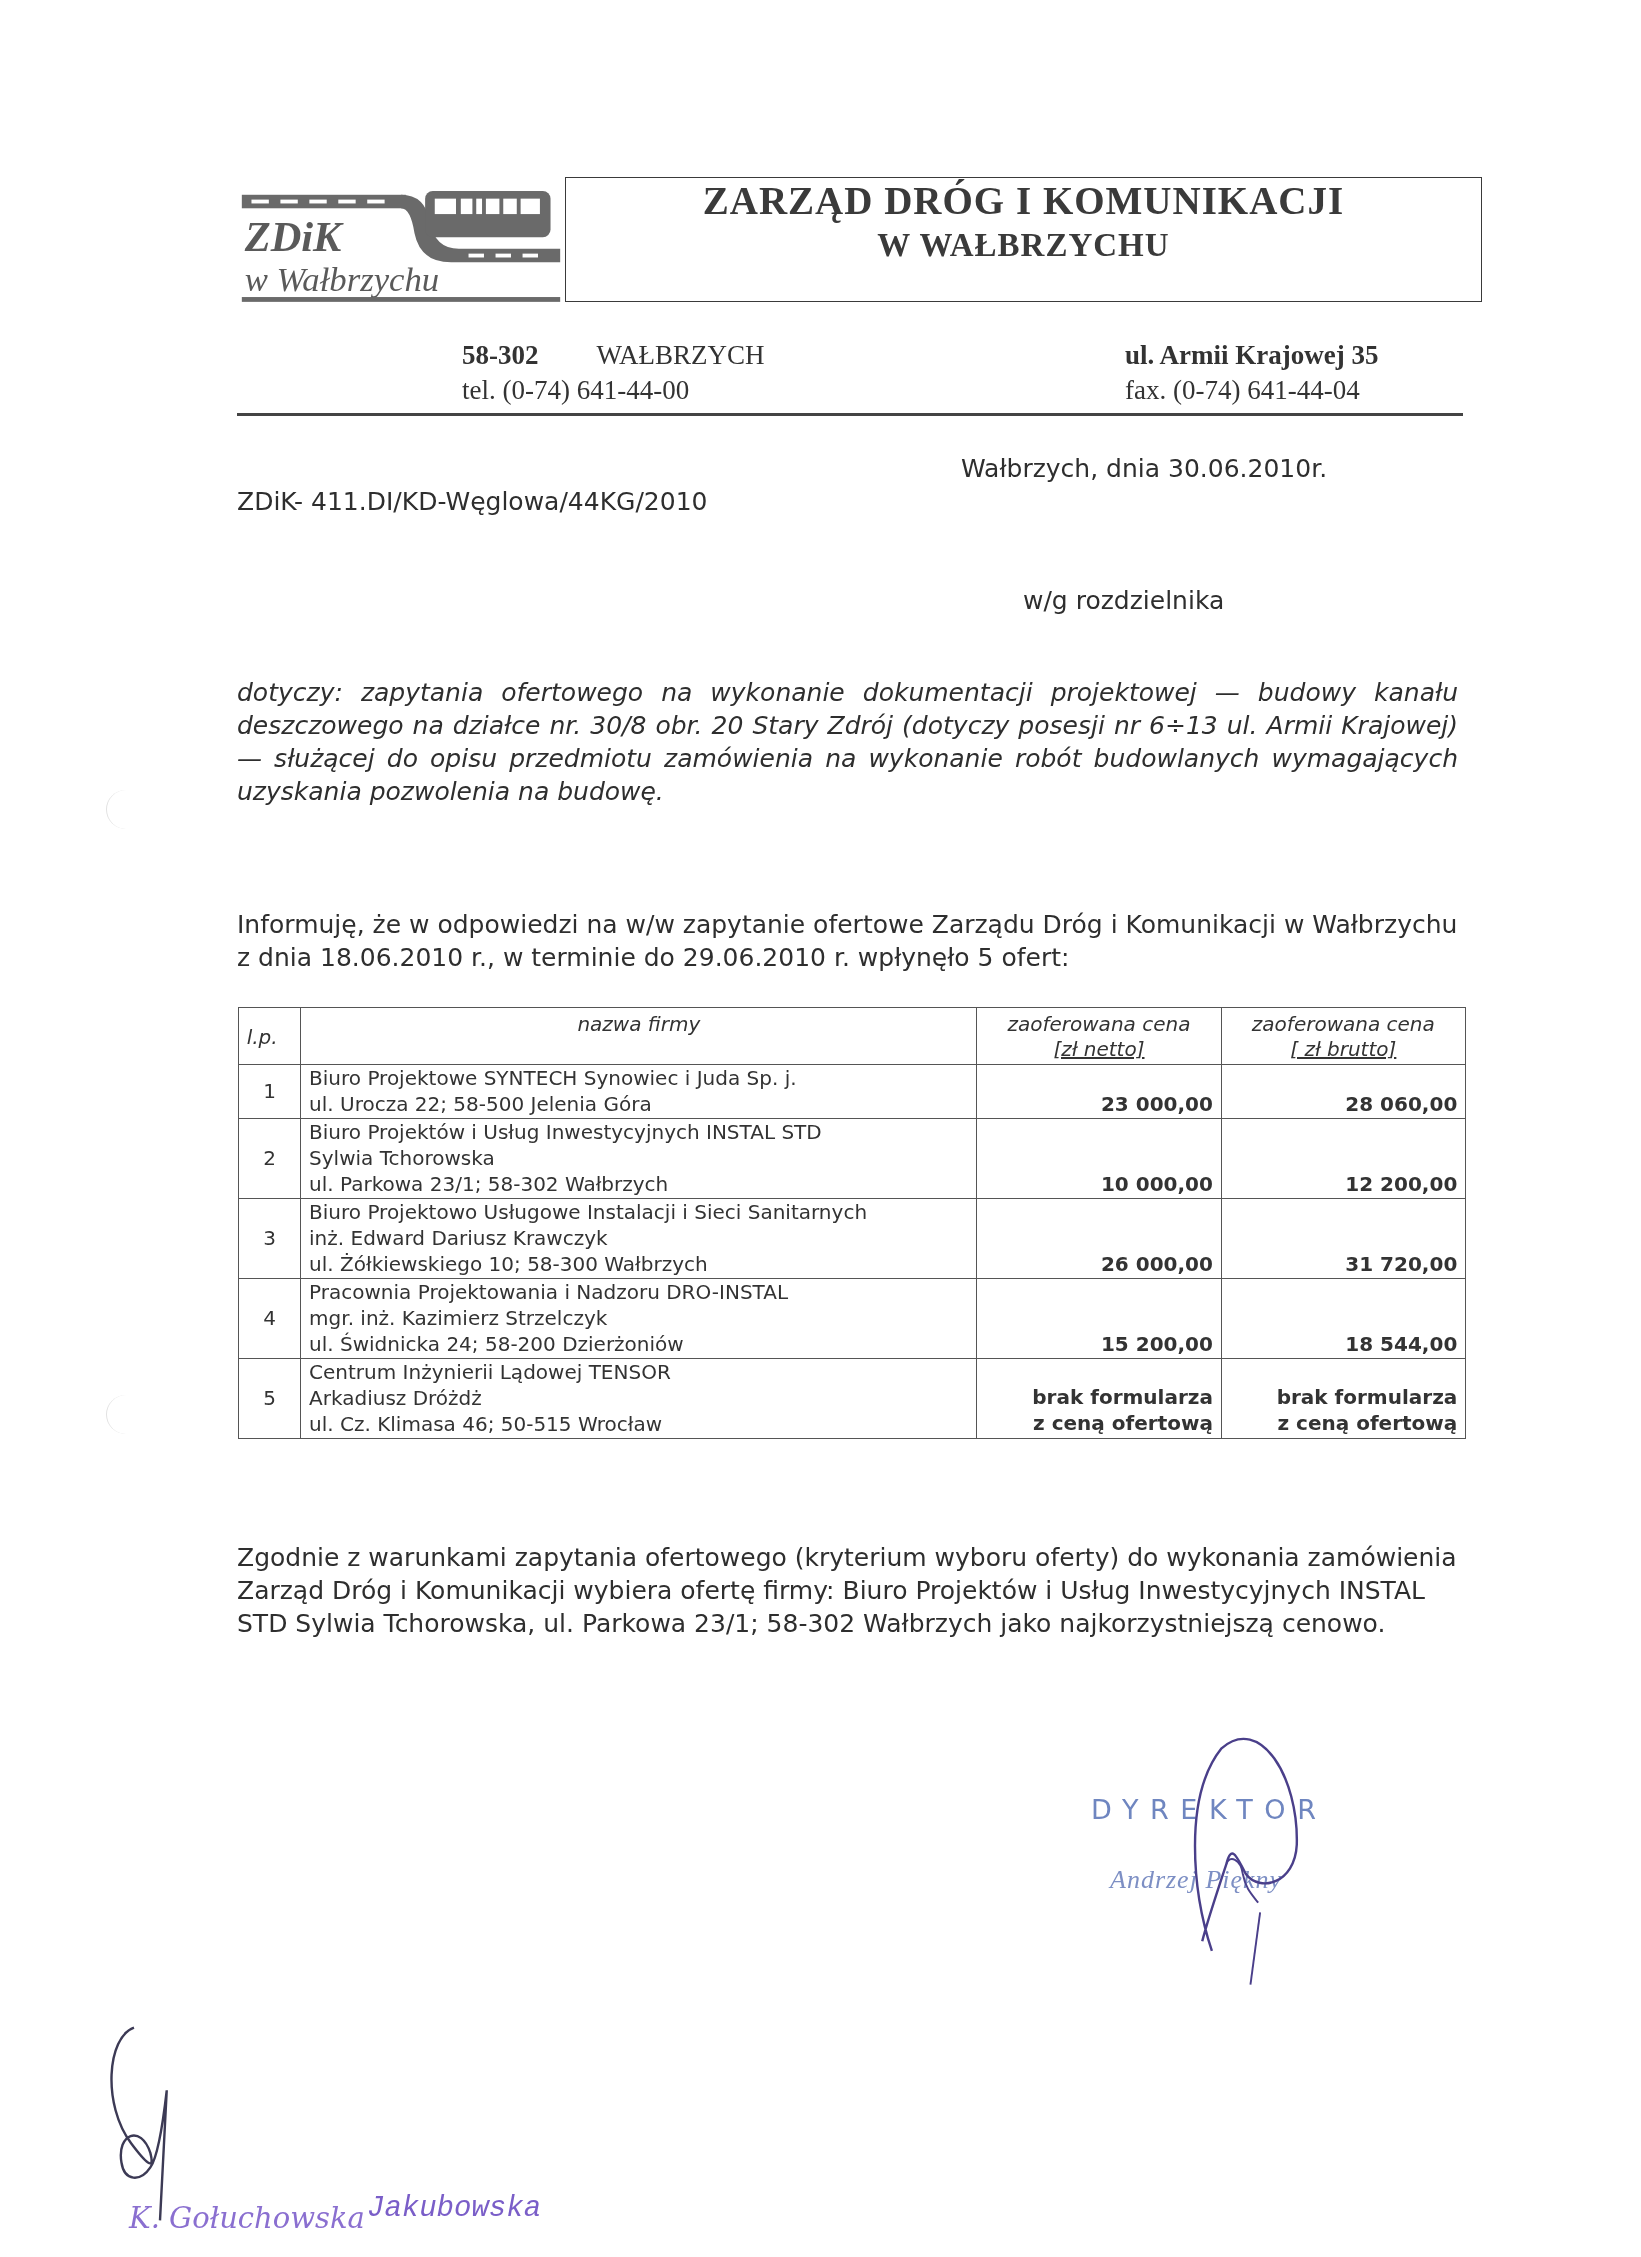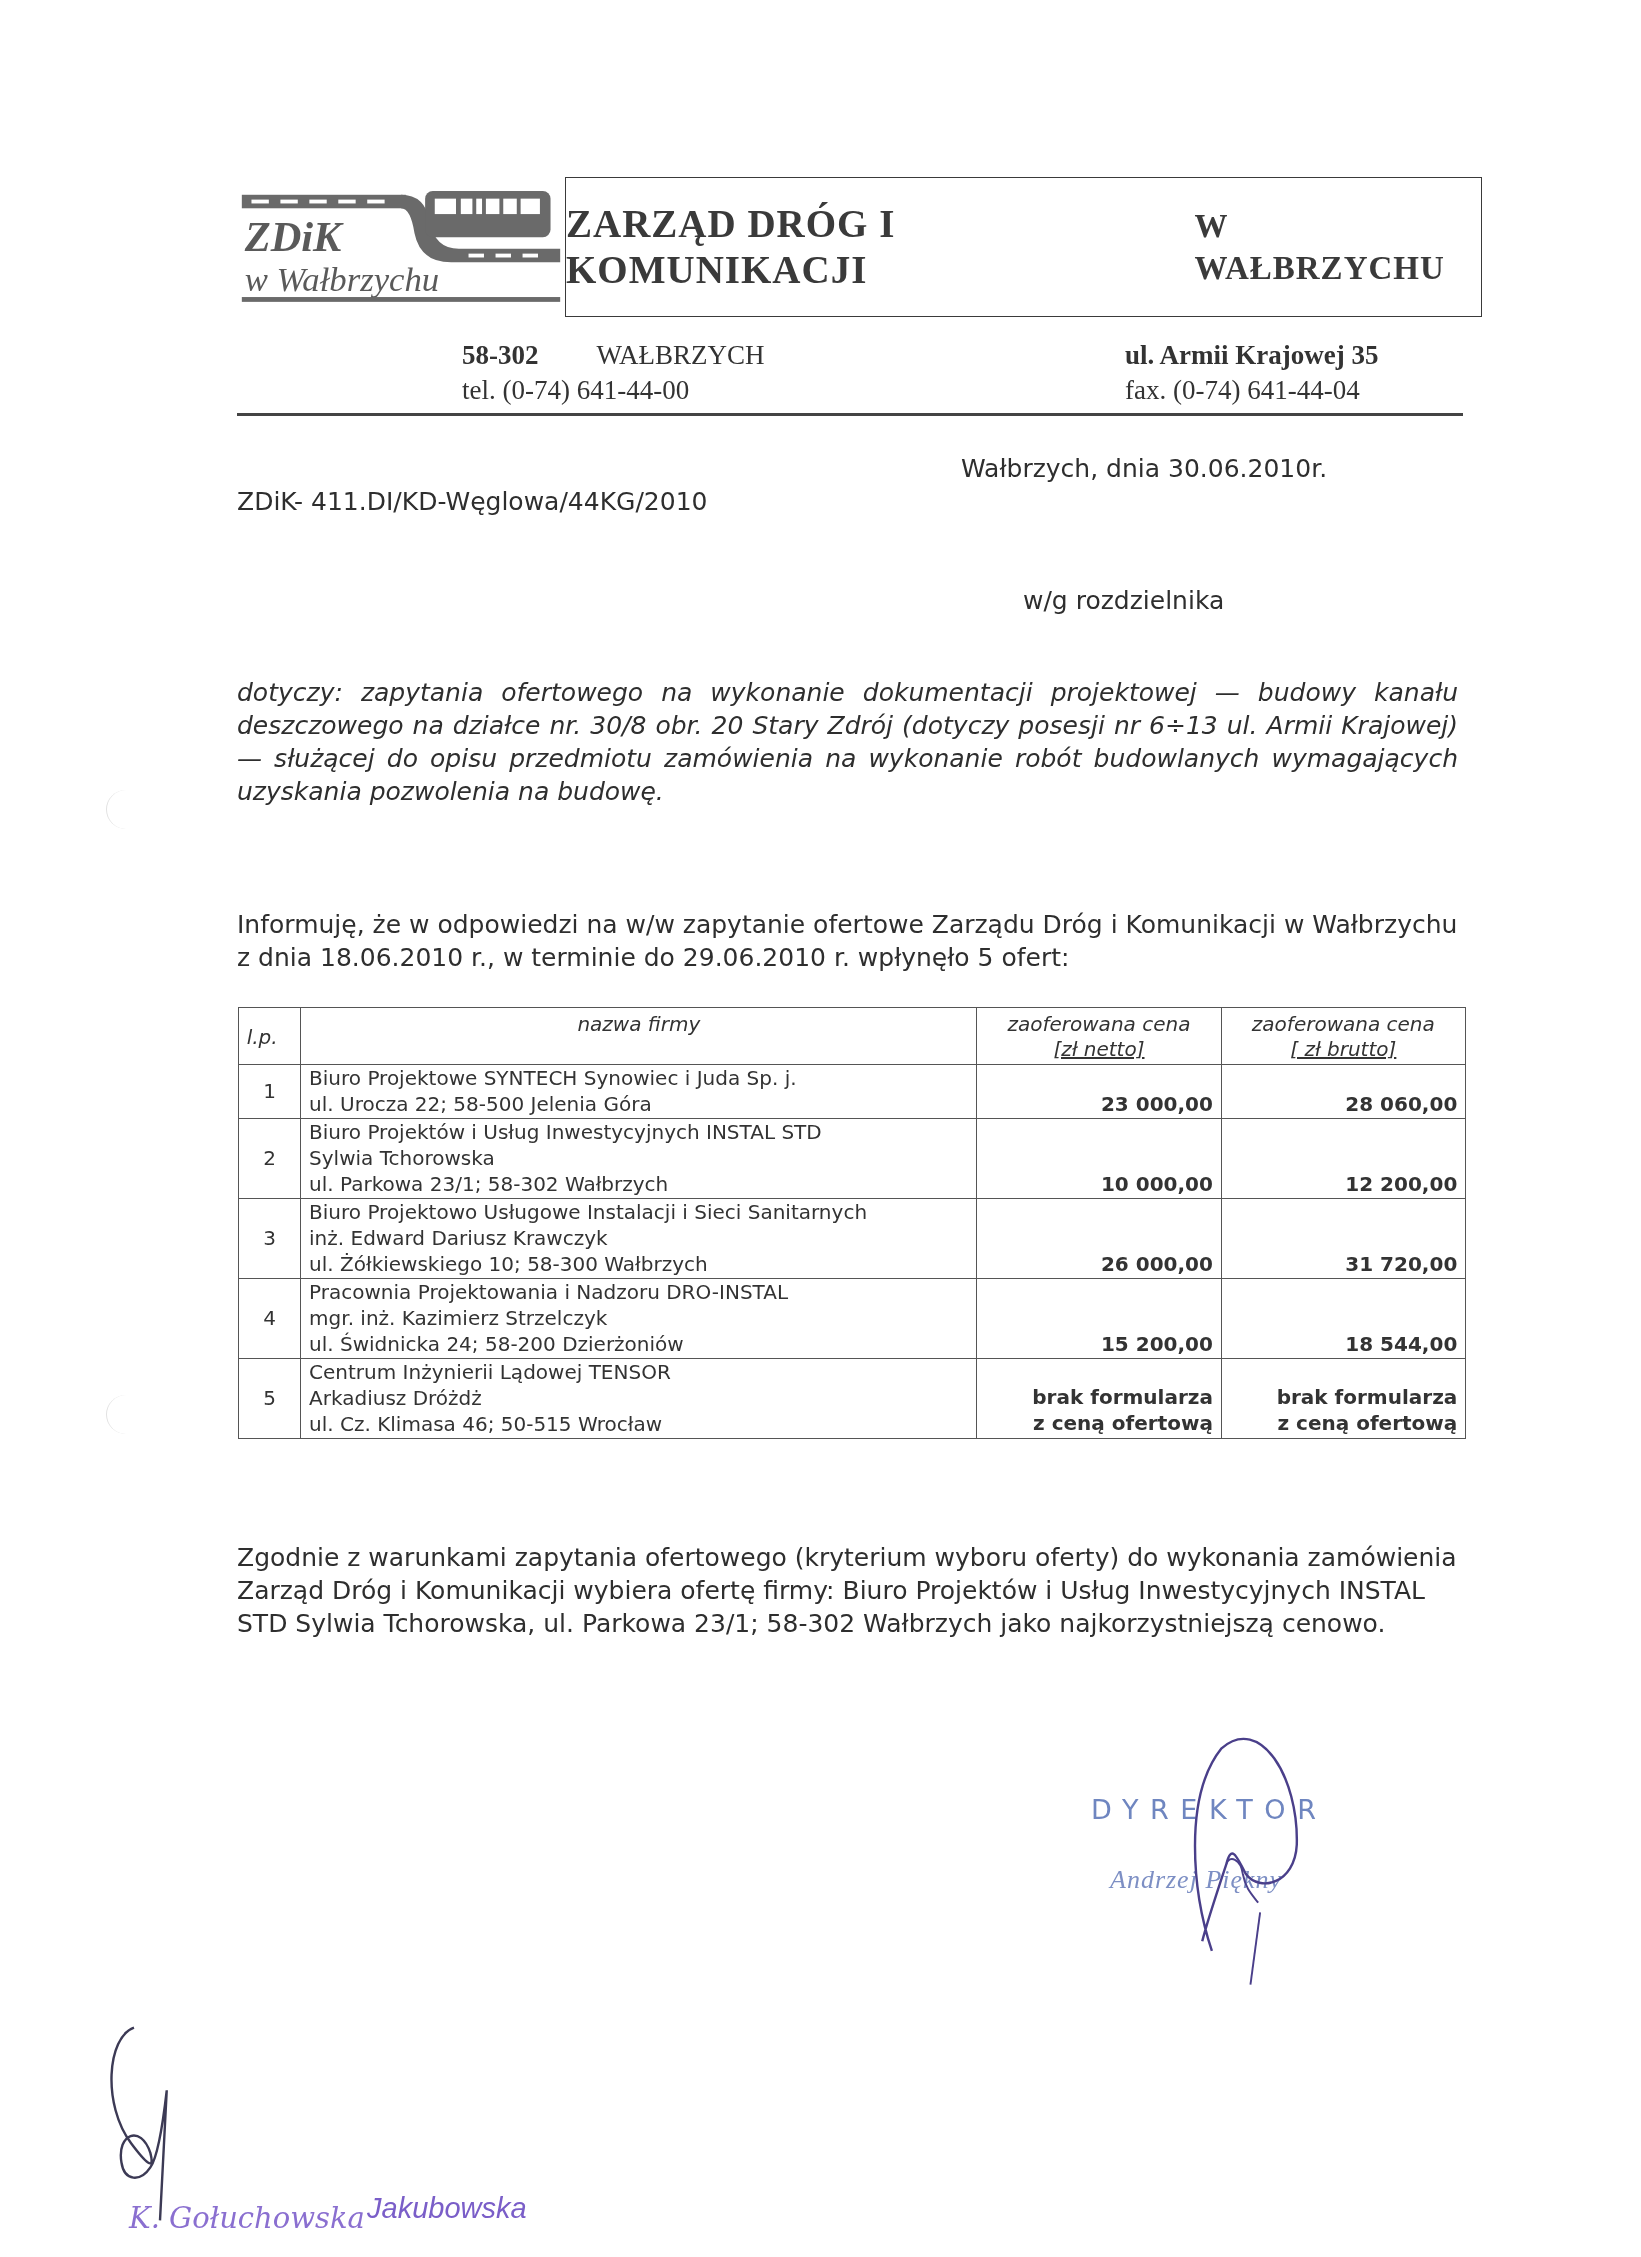--- a/index.html
+++ b/index.html
@@ -6,23 +6,23 @@
   body {
     width:1641px; height:2257px; position:relative; background:#ffffff;
     color:#2a2a2a; font-family:"DejaVu Sans", sans-serif; overflow:hidden;
   }
   .abs { position:absolute; }
 
   
   .logo { left:237px; top:183px; width:328px; height:121px; }
   .logo svg { width:100%; height:100%; }
   .title-box {
-    left:565px; top:177px; width:917px; height:140px;
+    left:565px; top:177px; width:917px; height:125px;
     border:1.9px solid #3a3a3a; box-sizing:border-box;
-    display:flex; flex-direction:row; align-items:center; 
+    display:flex; flex-direction:column; align-items:center; 
     font-family:"Liberation Serif", serif; font-weight:bold; color:#3a3a3a;
     letter-spacing:1px;
   }
   .title-box .l1 { font-size:39px; line-height:46px; }
   .title-box .l2 { font-size:33px; line-height:42px; }
 
   .addr { font-family:"Liberation Serif", serif; font-size:27px; color:#333; line-height:35px; }
   .addr-left { left:462px; top:338px; }
   .addr-right { left:1125px; top:338px; }
   .addr b { font-weight:bold;font-family:Liberation Serif, serif; }
@@ -53,21 +53,21 @@
   table.offers td.price { text-align:right; vertical-align:bottom; font-weight:bold; font-family:"DejaVu Sans", sans-serif; font-size:20px; padding-bottom:1.9px; width:228px; }
   table.offers td.price.two { line-height:26px; }
   .underl { text-decoration:underline; }
 
   
   .stamp-title { left:1091px; top:1794px; font-size:27px; letter-spacing:11.6px; color:#6f86c0; }
   .stamp-name { left:1110px; top:1865px; font-family:"Liberation Serif", serif; font-style:italic; font-size:26px; color:#7d8fc4; letter-spacing:1px; }
   .sig-director { left:1154px; top:1719px; width:164px; height:266px; }
   .sig-left { left:97px; top:2018px; width:126px; height:212px; }
   .hand1 { left:97px; top:2201px; font-family:"DejaVu Serif", serif; font-style:italic; font-size:29px; color:#8a6fd0;margin-left:32px; }
-  .hand2 { left:367px; top:2192px; font-family:Liberation Sans, sans-serif; font-style:italic; font-size:29px; color:#7a5ec8; }
+  .hand2 { left:367px; top:2192px; font-family:Liberation Mono, monospace; font-style:italic; font-size:29px; color:#7a5ec8; }
   .punch { width:39px; height:39px; border-left:1.9px solid #e2e2e2; border-radius:50%; }
 </style>
 </head>
 <body>
 
 <div class="abs logo">
   <svg viewBox="0 0 340 125">
 
     <rect x="5" y="12" width="170" height="14" fill="#6a6a6a"></rect>
     <g fill="#fff">

